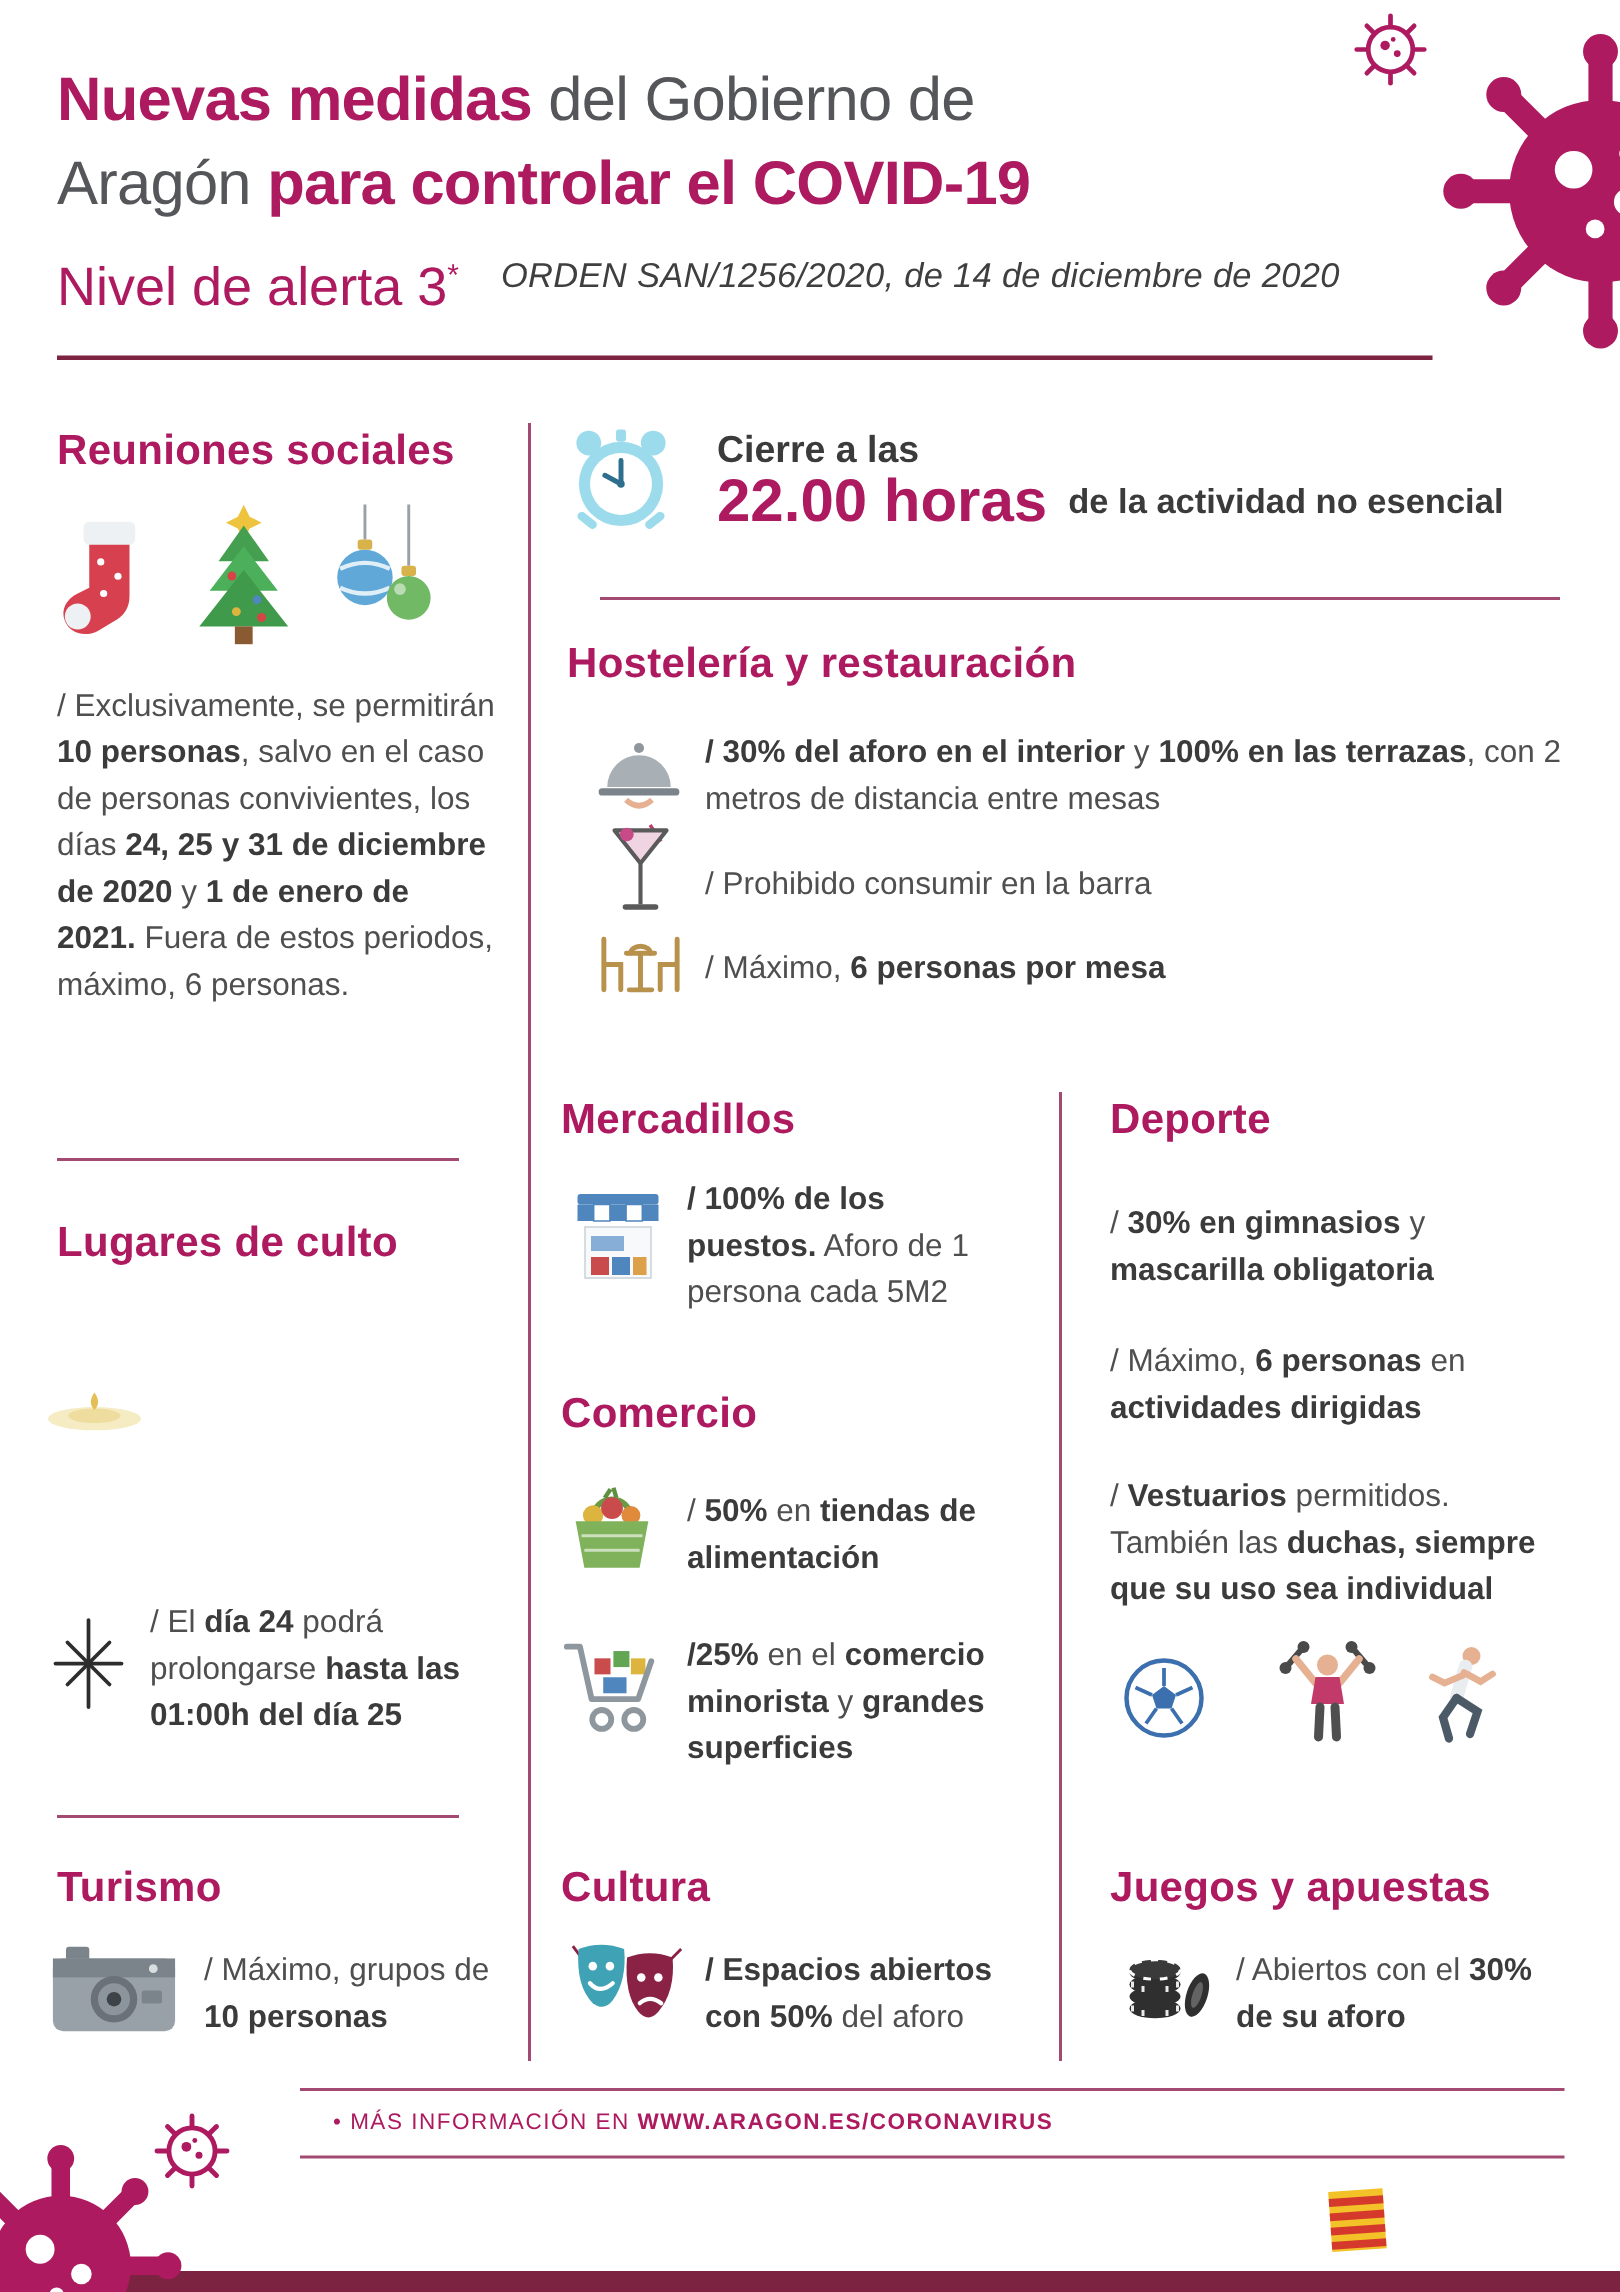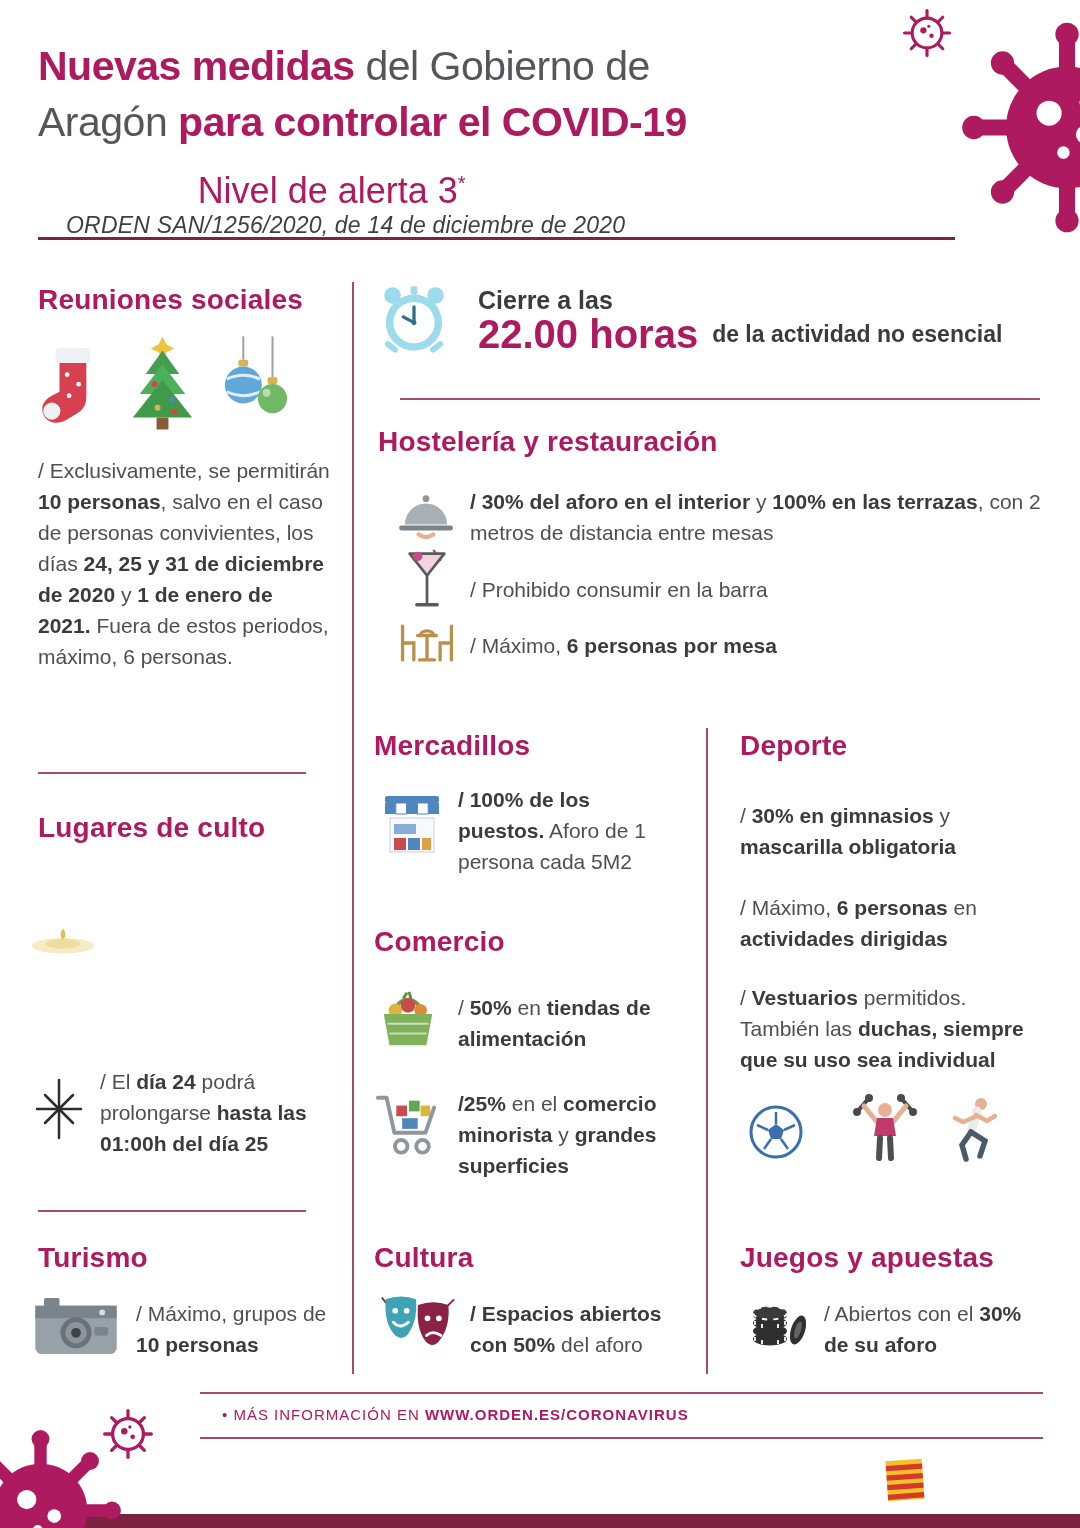--- a/index.html
+++ b/index.html
@@ -12,21 +12,21 @@
     --footer-bar:#7d2342;
   }
   *{margin:0;padding:0;box-sizing:border-box;}
   html,body{background:#ffffff;}
   body{font-family:"Liberation Sans","DejaVu Sans",sans-serif;color:var(--text);}
   .page{position:relative;width:1080px;height:1528px;margin:0 auto;background:#fff;overflow:hidden;}
   .abs{position:absolute;}
   .seg-b{font-weight:700;color:var(--dark);}
   .seg-a{font-weight:800;color:var(--accent);}
   .title{font-size:41px;line-height:56px;font-weight:500;color:#55565a;letter-spacing:-0.5px;}
-  .alert-row{display:flex;align-items:center;flex-direction:column;}
+  .alert-row{display:flex;align-items:flex-start;}
   .alert-level{font-size:36px;color:var(--accent);font-weight:400;}
   .alert-level sup{font-size:20px;}
   .order-ref{font-size:23px;font-style:italic;font-weight:500;color:#3f3f3f;margin-left:28px;letter-spacing:0.2px;}
   .h{font-size:28px;font-weight:800;color:var(--accent);letter-spacing:0.2px;}
   .body-text{font-size:21px;line-height:31px;color:var(--text);}
   .hline{height:2px;background:var(--line);}
   .vline{width:2px;background:var(--line);}
   .header-rule{height:3px;background:var(--rule);}
   .closure-intro{font-size:25px;font-weight:700;color:var(--dark);}
   .closure-line2{display:flex;align-items:baseline;}
@@ -392,21 +392,21 @@
           <line x1="37" y1="29" x2="37" y2="33"></line>
       </g>
       <ellipse cx="22" cy="21" rx="17" ry="6.5" fill="#3a3a3a" stroke="#fff" stroke-width="2" stroke-dasharray="5 6"></ellipse>
       <ellipse cx="50" cy="38" rx="7" ry="15" fill="#2f2f2f" transform="rotate(18 50 38)"></ellipse>
       <ellipse cx="50" cy="38" rx="3" ry="9" fill="#fff" opacity="0.25" transform="rotate(18 50 38)"></ellipse>
     </svg>
   </div>
   <div class="abs body-text" style="left:824px;top:1298px;width:215px;"><span>/ Abiertos con el </span><span class="seg-b">30% de su aforo</span></div>
 
   <div class="abs hline" style="left:200px;top:1392px;width:843px;"></div>
-  <div class="abs footer-info" style="left:222px;top:1406px;"><span>•  MÁS INFORMACIÓN EN </span><span class="seg-b">WWW.ORDEN.ES/CORONAVIRUS</span></div>
+  <div class="abs footer-info" style="left:222px;top:1406px;"><span>•  MÁS INFORMACIÓN EN </span><span class="seg-b">WWW.ARAGON.ES/CORONAVIRUS</span></div>
   <div class="abs hline" style="left:200px;top:1437px;width:843px;"></div>
 
   <div class="icon virus" style="left:-42px;top:1428px;width:165px;height:165px;">
     <svg viewBox="0 0 120 120">
       <g stroke="currentColor" stroke-width="9" stroke-linecap="round">
         <line x1="60" y1="28" x2="60" y2="8"></line>
           <line x1="60" y1="92" x2="60" y2="112"></line>
         <line x1="28" y1="60" x2="8" y2="60"></line>
           <line x1="92" y1="60" x2="112" y2="60"></line>
         <line x1="38" y1="38" x2="24" y2="24"></line>

